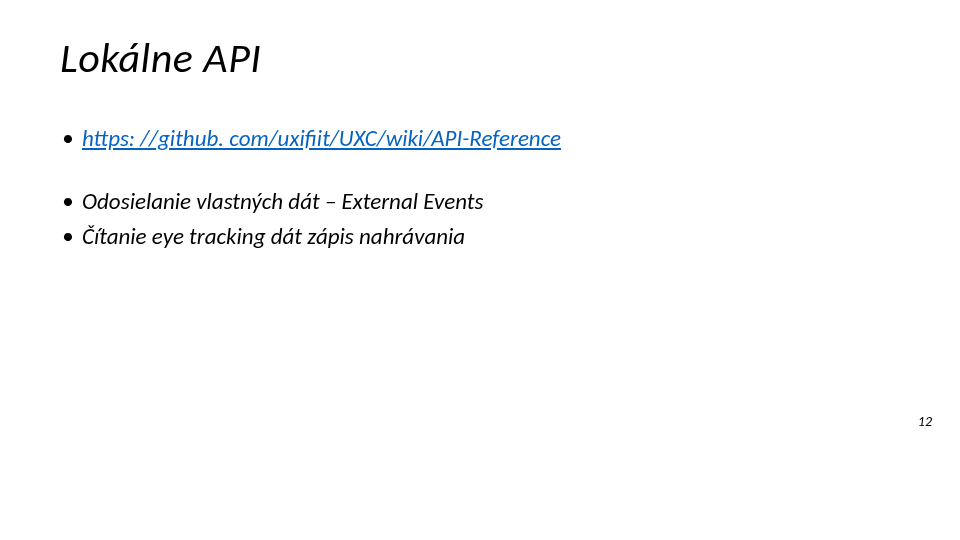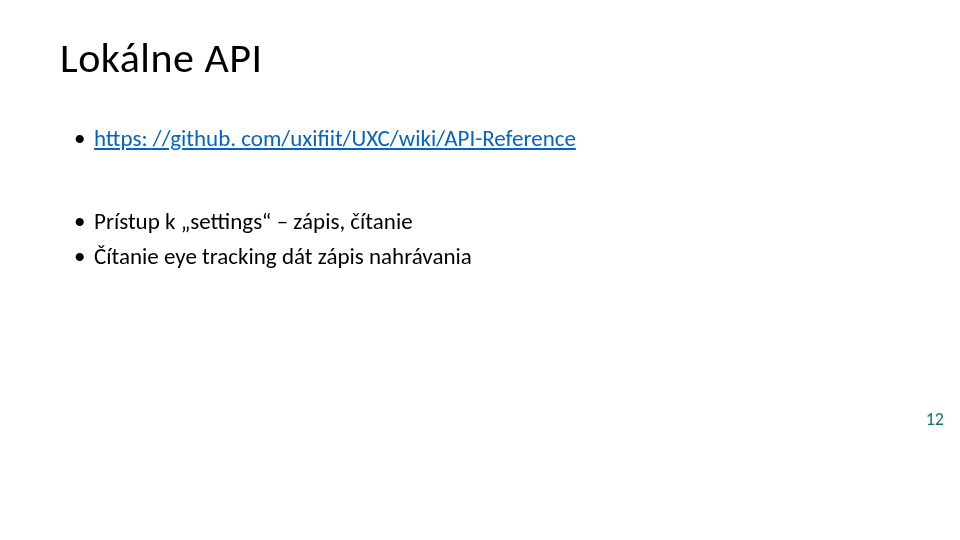--- a/index.html
+++ b/index.html
@@ -11,32 +11,33 @@
     font-family: Calibri, "Segoe UI", Arial, sans-serif;
     color: #000000;
     overflow: hidden;
   }
   .slide {
     position: relative;
     width: 960px;
     height: 448px;
     box-sizing: border-box;
     padding: 32px 60px 10px 60px;
+    font-style: italic;
   }
   .title {
     font-size: 42px;
     font-weight: 400;
     letter-spacing: 0.5px;
     margin: 0 0 40px 0;
     color: #000000;
   }
   ul.bullets {
     list-style: none;
     padding: 0;
-    margin: 12px;
+    margin: 0;
   }
   ul.bullets > li {
     position: relative;
     padding-left: 22px;
     font-size: 23px;
     line-height: 1.35;
     margin-bottom: 4px;
     color: #000000;
   }
   ul.bullets > li::before {
@@ -48,39 +49,39 @@
   }
   .spacer {
     height: 28px;
   }
   a.link {
     color: #0563c1;
     text-decoration: underline;
   }
   .page-number {
     position: absolute;
-    right: 16px;
+    right: 28px;
     bottom: 18px;
-    font-size: 18px;
-    color: #0f766e;
+    font-size: 14px;
+    color: #000000;
   }
 </style>
 </head>
 <body>
 
 <div class="slide">
   <h1 class="title">Lokálne API</h1>
 
   <ul class="bullets">
     <li>
       <a class="link" href="#">https: //github. com/uxifiit/UXC/wiki/API-Reference</a>
     </li>
   </ul>
 
   <div class="spacer"></div>
 
   <ul class="bullets">
-    <li>Prístup k „settings“ – zápis, čítanie</li>
+    <li>Odosielanie vlastných dát – External Events</li>
     <li>Čítanie eye tracking dát zápis nahrávania</li>
   </ul>
 
   <div class="page-number">12</div>
 </div>
 
 </body></html>

